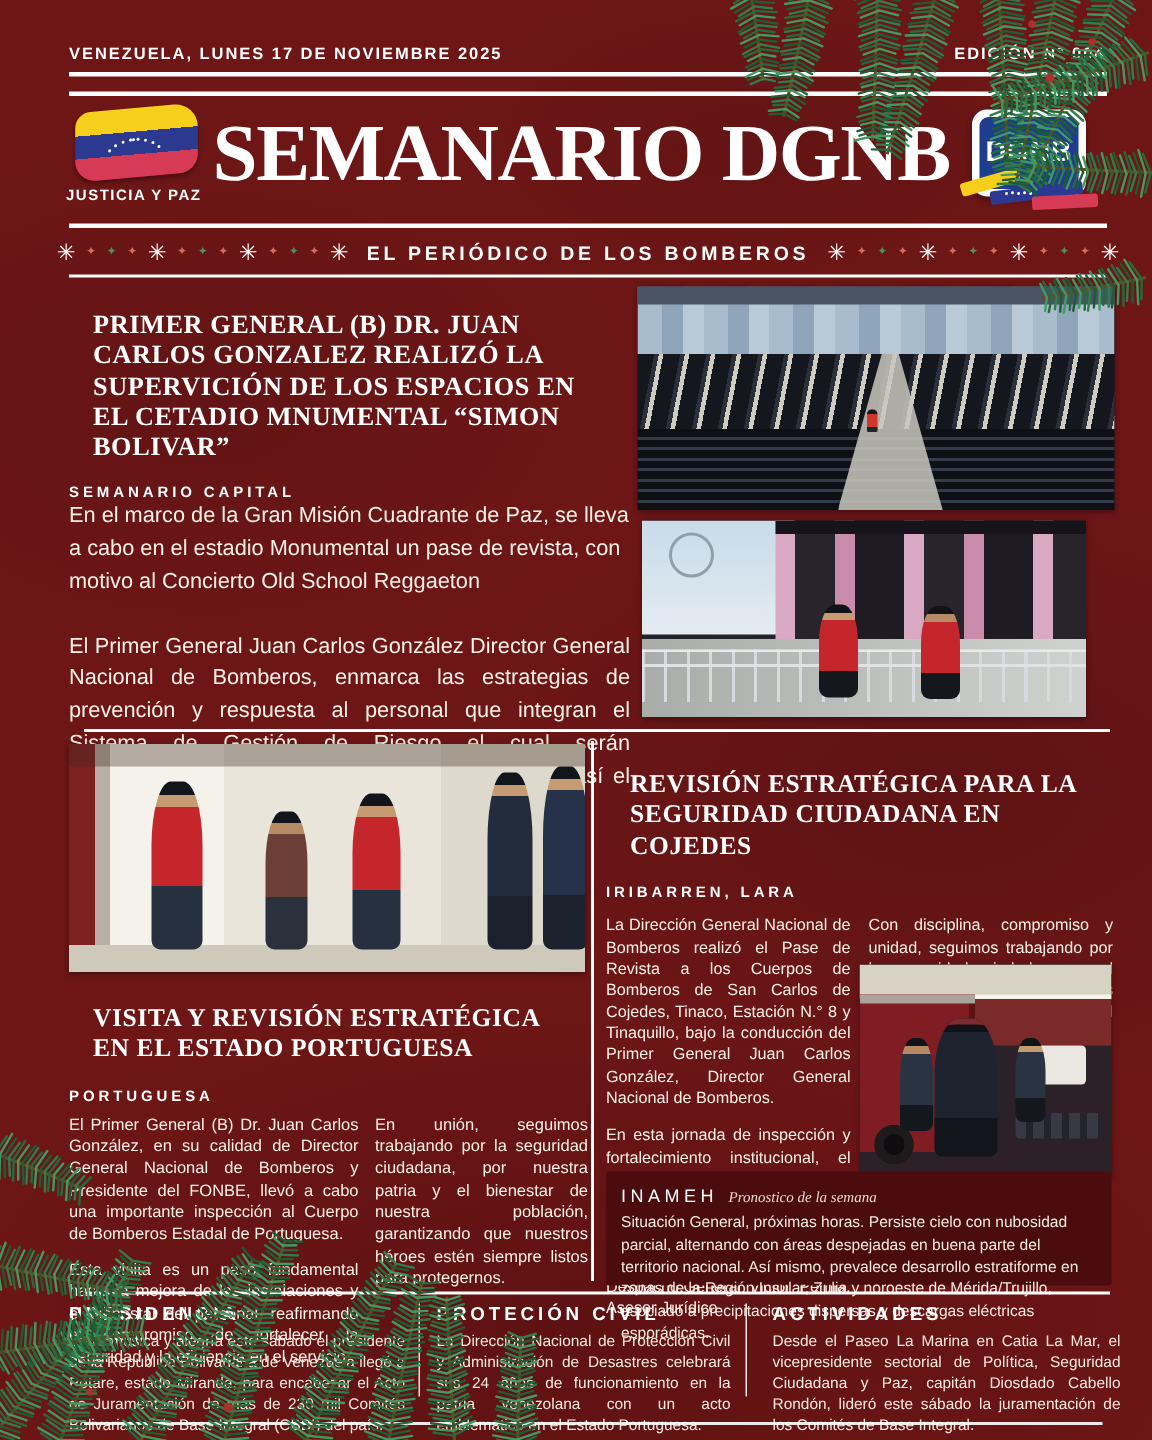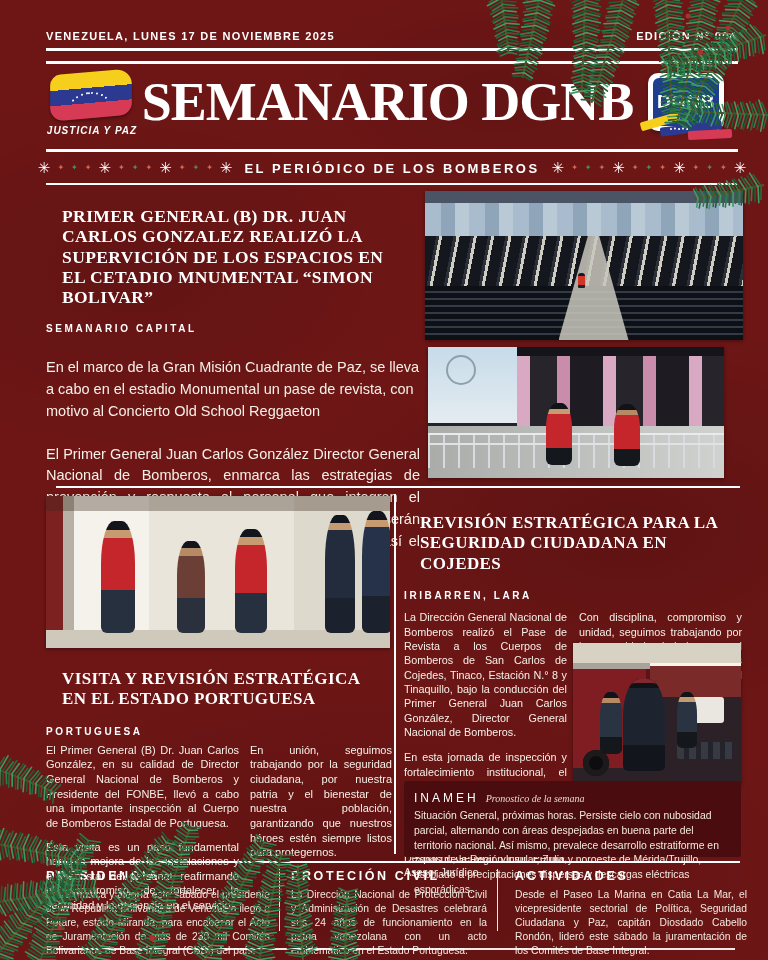--- a/index.html
+++ b/index.html
@@ -21,21 +21,21 @@
   .topbar{position:absolute;top:30px;left:46px;right:31px;display:flex;justify-content:space-between;
     font-size:11px;font-weight:bold;letter-spacing:1.3px;color:#fff;}
   
   .flagwrap{position:absolute;left:44px;top:72px;width:96px;}
   .flag{width:82px;height:46px;margin-left:6px;border-radius:10px 16px 12px 14px;
     transform:rotate(-5deg) skewX(-5deg);
     background:linear-gradient(180deg,#f5cf1b 0 34%,#2b3990 34% 67%,#d63a55 67% 100%);
     box-shadow:0 2px 3px rgba(0,0,0,.35);position:relative;}
   .flag .stars{position:absolute;left:38px;top:20px;width:2px;height:2px;border-radius:50%;background:#fff;
     box-shadow:-12px 3px 0 #fff,-7px 1px 0 #fff,-2px 0 0 #fff,3px 0 0 #fff,8px 1px 0 #fff,13px 3px 0 #fff,-16px 6px 0 #fff,17px 6px 0 #fff;}
-  .flagcaption{margin-top:7px;font-size:10px;font-weight:bold;letter-spacing:1px;color:#fff;text-align:center;font-style:italic;}
+  .flagcaption{margin-top:7px;font-size:10px;font-weight:bold;letter-spacing:1px;color:#fff;text-align:left;}
   .mast-title{position:absolute;left:135px;top:74px;width:505px;text-align:center;
     font-family:"Liberation Serif",serif;font-weight:bold;font-size:54px;line-height:1.05;
     color:#ffffff;letter-spacing:-1px;white-space:nowrap;}
   .dgnb{position:absolute;left:648px;top:73px;width:76px;height:58px;background:#fdfdfd;border-radius:10px;
     box-shadow:0 2px 4px rgba(0,0,0,.35);}
   .dgnb .inner{position:absolute;inset:5px;background:#1f3d8f;border-radius:6px;
     display:flex;align-items:center;justify-content:center;color:#fff;font-weight:bold;font-size:19px;letter-spacing:.5px;}
   .ribbon{position:absolute;left:-8px;bottom:-12px;width:92px;height:26px;}
   .ribbon i{position:absolute;display:block;height:9px;border-radius:2px;}
   .ribbon .ry{left:0;top:0;width:40px;background:#f5cf1b;transform:rotate(-16deg);}
@@ -51,21 +51,21 @@
   .tagline{font-size:13px;font-weight:bold;letter-spacing:2.5px;color:#fff;white-space:nowrap;}
   
   .headline{font-family:"Liberation Serif",serif;font-weight:bold;color:#ffffff;margin:16px;}
   .kicker{font-size:10px;font-weight:bold;letter-spacing:2.6px;color:#fff;}
   .bodytext{color:#f6f0e7;}
   
   .art1{position:absolute;left:46px;top:190px;width:374px;}
   .art1 .headline{font-size:17.5px;line-height:1.16;letter-spacing:.4px;}
   .art1 .kicker{margin-top:8px;}
   .art1 p{margin:0;font-size:14.5px;line-height:1.5;}
-  .art1 .p1{margin-top:23px;}
+  .art1 .p1{margin-top:0;}
   .art1 .p2{margin-top:21px;text-align:justify;}
   
   .photo{position:absolute;overflow:hidden;box-shadow:0 1px 4px rgba(0,0,0,.4);}
   .ph-stadium{left:425px;top:191px;width:318px;height:149px;background:#1a1e26;}
   .ph-stadium .stands{position:absolute;left:0;top:0;right:0;height:30%;
     background:repeating-linear-gradient(90deg,#a9bccd 0 16px,#8fa5ba 16px 30px,#b9c9d6 30px 44px);}
   .ph-stadium .roof{position:absolute;left:0;top:0;right:0;height:8%;background:#4a5465;}
   .ph-stadium .mid{position:absolute;left:0;top:30%;right:0;height:34%;
     background:repeating-linear-gradient(101deg,#14171e 0 11px,#2a2f3a 11px 14px,#cfccc2 14px 17px);}
   .ph-stadium .low{position:absolute;left:0;top:64%;right:0;bottom:0;

